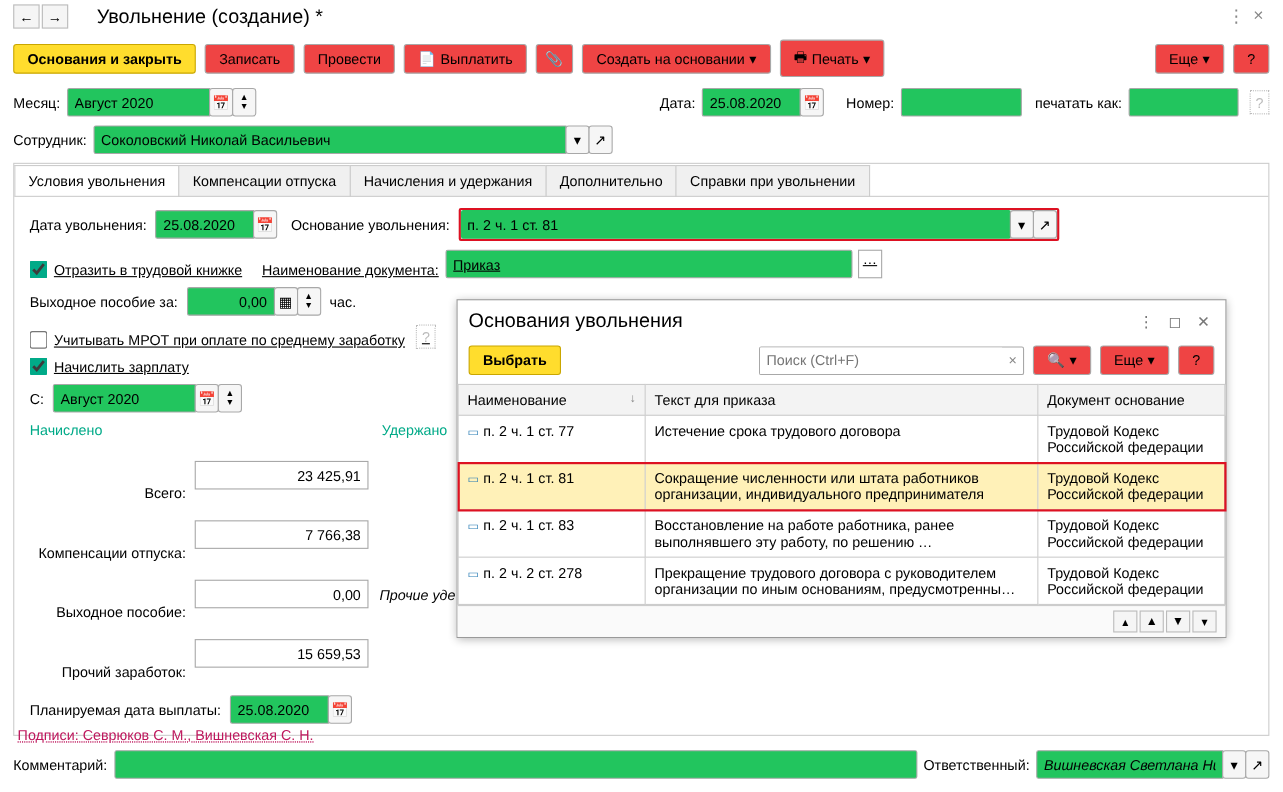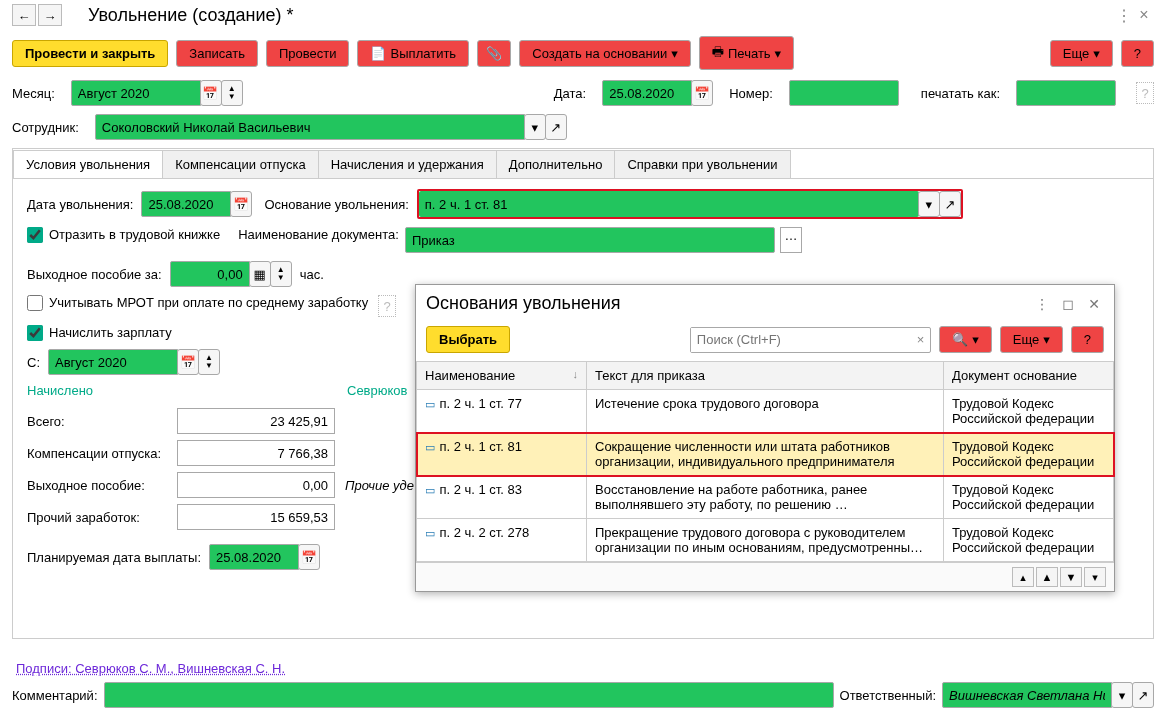--- a/index.html
+++ b/index.html
@@ -7,43 +7,43 @@
 .top-nav { display:flex; align-items:center; padding:4px 12px; }
 .top-nav .arrow { width:24px; height:22px; border:1px solid #bbb; background:#f5f5f5; display:flex; align-items:center; justify-content:center; margin-right:2px; cursor:pointer; }
 .top-nav .title { font-size:18px; margin-left:24px; }
 .top-nav .spacer { flex:1; }
 .top-nav .dots,.top-nav .x { width:20px; text-align:center; color:#888; cursor:pointer; font-size:16px; }
 .toolbar { display:flex; align-items:center; padding:6px 12px; gap:8px; }
 .btn { border:1px solid #a8a8a8; border-radius:3px; background:#ef4444; padding:5px 12px; cursor:pointer; white-space:nowrap; display:inline-flex; align-items:center; gap:4px; }
 .btn.yellow { background:#ffdd2d; border-color:#c9a600; font-weight:bold; }
 .btn.icon-only { padding:5px 8px; }
 .sq-btn { border:1px solid #a8a8a8; border-radius:3px; background:#f6f6f6; width:22px; height:26px; display:inline-flex; align-items:center; justify-content:center; cursor:pointer; margin-left:-1px; }
-.row { display:flex; align-items:center; padding:4px 12px; gap:16px; }
+.row { display:flex; align-items:center; padding:4px 12px; gap:6px; }
 .lbl { white-space:nowrap; }
 input.field { border:1px solid #a8a8a8; border-radius:2px; padding:4px 6px; height:26px; background:#22c55e; }
 .input-group { display:flex; align-items:center; }
 .input-group .field { border-radius:2px 0 0 2px; }
 .tabs-container { border:1px solid #ccc; margin:4px 12px 12px 12px; }
 .tabs { display:flex; }
 .tab { border:1px solid #ccc; border-bottom:none; background:#f0f0f0; padding:6px 12px; margin-right:-1px; cursor:pointer; position:relative; top:1px; }
 .tab.active { background:#fff; border-bottom:1px solid #fff; }
 .tab-body { border-top:1px solid #ccc; padding:10px 14px; position:relative; min-height:460px; }
-.check { display:flex; align-items:flex-start; gap:6px; margin:8px 0; }
+.check { display:flex; align-items:flex-end; gap:6px; margin:8px 0;text-decoration:underline; }
 .check input[type=checkbox] { accent-color:#0a8; width:16px; height:16px; }
 .totals { margin-top:10px; }
 .totals .trow { display:flex; align-items:center; margin:6px 0; }
-.totals .tlbl { width:150px; text-align:left; padding-right:8px; }
+.totals .tlbl { width:150px; text-align:right; padding-right:8px;margin-top:33px; }
 .totals .tval { width:158px; border:1px solid #a8a8a8; padding:4px 6px; text-align:right; height:26px; }
 .totals .extra { margin-left:10px;font-style:italic; }
 .green-top { display:flex; color:#0a8; margin-top:8px; }
 .green-top div:first-child { width:80px; }
 .green-top div:last-child { margin-left:240px; }
-.link-green { color:#6d28d9; text-decoration:underline dotted; margin-left:4px; }
+.link-green { color:#be185d; text-decoration:underline dotted; margin-left:4px; }
 .red-frame { border:2px solid #d12; border-radius:2px; display:inline-flex; align-items:center; }
-.popup { position:absolute; top:284px; left:415px; width:700px; border:1px solid #999; background:#fff; box-shadow:0 2px 8px rgba(0,0,0,0.3); z-index:10; }
+.popup { position:absolute; top:272px; left:415px; width:700px; border:1px solid #999; background:#fff; box-shadow:0 2px 8px rgba(0,0,0,0.3); z-index:10; }
 .popup-header { display:flex; align-items:center; padding:8px 10px; }
 .popup-header .ptitle { font-size:18px; flex:1; }
 .popup-header .pbtn { width:20px; text-align:center; color:#777; cursor:pointer; margin-left:6px; font-size:14px; }
 .popup-toolbar { display:flex; align-items:center; padding:4px 10px 8px 10px; gap:8px; }
 .popup-toolbar .spacer { flex:1; }
 .search-wrap { display:flex; align-items:center; border:1px solid #a8a8a8; border-radius:2px; }
 .search-wrap input { border:none; outline:none; padding:4px 6px; width:220px; height:24px; }
 .search-wrap .sx { padding:0 6px; cursor:pointer; color:#888; }
 .ptable { width:100%; border-collapse:collapse; margin:0; }
 .ptable th { border:1px solid #ccc; background:#f3f3f3; text-align:left; padding:6px 8px; font-weight:normal; }
@@ -66,21 +66,21 @@
 <div class="top-nav">
   <div class="arrow">←</div>
   <div class="arrow">→</div>
   <div class="title">Увольнение (создание) *</div>
   <div class="spacer"></div>
   <div class="dots">⋮</div>
   <div class="x">×</div>
 </div>
 
 <div class="toolbar">
-  <button class="btn yellow">Провести и закрыть</button>
+  <button class="btn yellow">Основания и закрыть</button>
   <button class="btn">Записать</button>
   <button class="btn">Провести</button>
   <button class="btn">📄 <span>Выплатить</span></button>
   <button class="btn icon-only">📎</button>
   <button class="btn"><span>Создать на основании</span> ▾</button>
   <button class="btn">🖶 <span>Печать</span> ▾</button>
   <div style="flex:1"></div>
   <button class="btn"><span>Еще</span> ▾</button>
   <button class="btn">?</button>
 </div>
@@ -91,21 +91,21 @@
     <input class="field" style="width: 130px;" value="Август 2020">
     <span class="sq-btn">📅</span>
     <span class="sq-btn" style="flex-direction:column;font-size:8px;line-height:8px">▲<br>▼</span>
   </div>
   <div style="flex:1"></div>
   <span class="lbl">Дата:</span>
   <div class="input-group">
     <input class="field" style="width: 90px;" value="25.08.2020">
     <span class="sq-btn">📅</span>
   </div>
-  <span class="lbl" style="">Номер:</span>
+  <span class="lbl" style="margin-left:14px">Номер:</span>
   <input class="field" style="width: 110px;" value="">
   <span class="lbl" style="margin-left:6px">печатать как:</span>
   <input class="field" style="width: 100px;" value="">
   <span class="disabled-q">?</span>
 </div>
 
 <div class="row">
   <span class="lbl">Сотрудник:</span>
   <div class="input-group" style="flex:0 0 auto">
     <input class="field" style="width: 430px;" value="Соколовский Николай Васильевич">
@@ -169,21 +169,21 @@
       <span class="lbl">С:</span>
       <div class="input-group">
         <input class="field" style="width: 130px;" value="Август 2020">
         <span class="sq-btn">📅</span>
         <span class="sq-btn" style="flex-direction:column;font-size:8px;line-height:8px">▲<br>▼</span>
       </div>
     </div>
 
     <div class="green-top">
       <div>Начислено</div>
-      <div>Севрюков</div>
+      <div>Удержано</div>
     </div>
 
     <div class="totals" id="totals-rows">
         <div class="trow">
           <div class="tlbl">Всего:</div>
           <input class="tval" value="23 425,91" style="">
         </div>
         <div class="trow">
           <div class="tlbl">Компенсации отпуска:</div>
           <input class="tval" value="7 766,38" style="">

